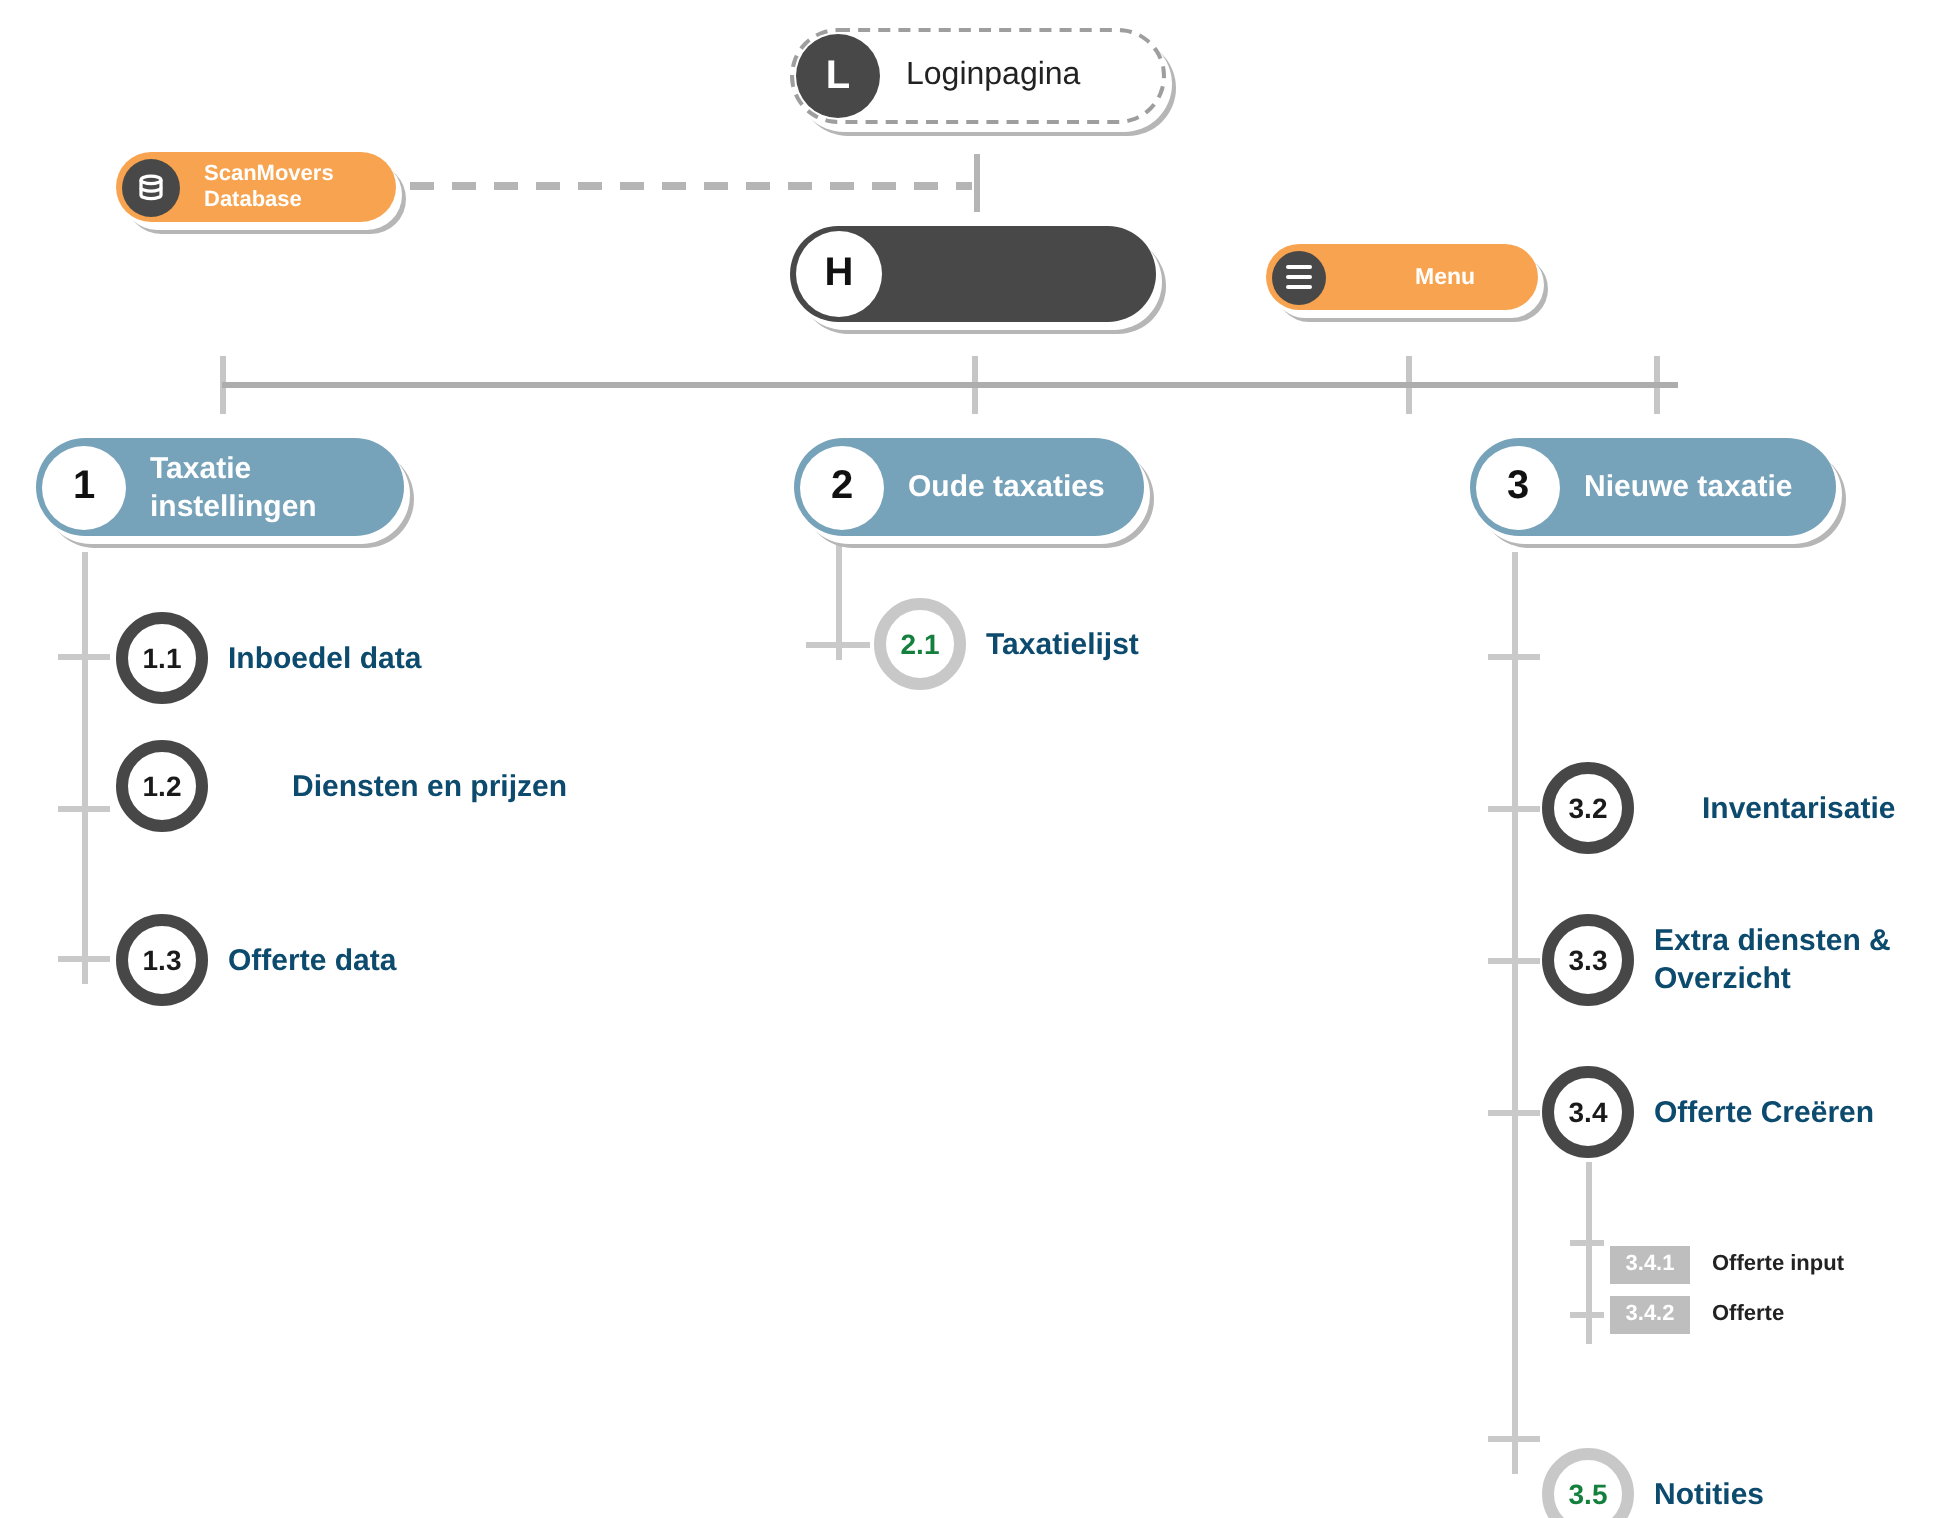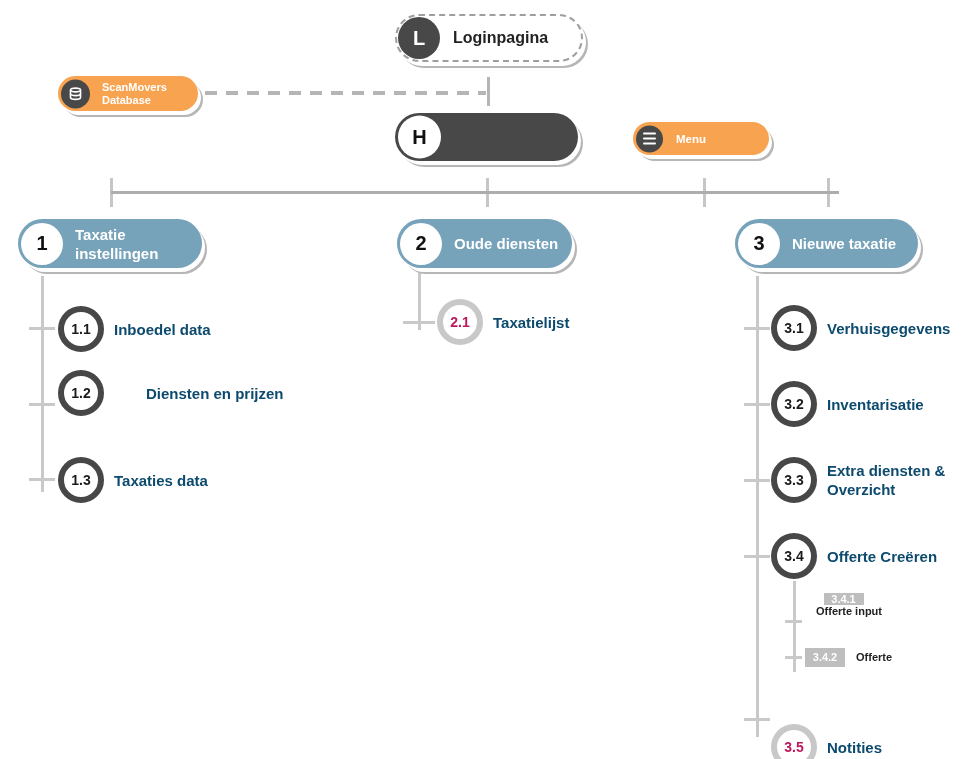--- a/index.html
+++ b/index.html
@@ -19,31 +19,31 @@
   
   .pill{position:absolute;display:flex;align-items:center;
         box-shadow:3px 4px 0 0 #ffffff,5px 6px 0 0 #b6b6b6;}
   .badge{position:absolute;left:3px;top:50%;transform:translateY(-50%);
          border-radius:50%;display:flex;align-items:center;justify-content:center;
          font-weight:bold;}
 
   #login-pill{left:395px;top:14px;width:184px;height:44px;border-radius:24px;
               background:#fff;border:2px dashed #9e9e9e;}
   #login-badge{width:42px;height:42px;background:var(--dark);color:#fff;font-size:20px;left:1px;}
-  #login-label{margin-left:56px;font-size:16px;font-weight:bold;color:#222;}
+  #login-label{margin-left:56px;font-size:16px;font-weight:normal;color:#222;}
 
   #db-pill{left:58px;top:76px;width:140px;height:35px;border-radius:18px;background:var(--orange);}
   #db-badge{width:29px;height:29px;background:var(--dark);}
   #db-label{margin-left:44px;font-size:11px;font-weight:bold;color:#fff;line-height:13px;width:92px;}
 
   #home-pill{left:395px;top:113px;width:183px;height:48px;border-radius:25px;background:var(--dark);}
   #home-badge{width:43px;height:43px;background:#fff;color:#111;font-size:20px;}
   #home-label{margin-left:57px;font-size:15px;font-weight:bold;color:#fff;line-height:19px;width:110px;}
 
-  #menu-pill{left:633px;top:122px;width:136px;height:33px;border-radius:17px;background:var(--orange);}
+  #menu-pill{left:633px;top:122px;width:136px;height:33px;border-radius:17px;background:var(--orange);justify-content:center;}
   #menu-badge{width:27px;height:27px;background:var(--dark);flex-direction:column;gap:2.5px;}
   #menu-label{margin-left:43px;font-size:11.5px;font-weight:bold;color:#fff;}
   .bar{width:13px;height:2.5px;background:#fff;border-radius:1px;}
 
   .branch-pill{top:219px;height:49px;border-radius:25px;background:var(--blue);}
   #b1-pill{left:18px;width:184px;}
   #b2-pill{left:397px;width:175px;}
   #b3-pill{left:735px;width:183px;}
   .branch-badge{width:42px;height:42px;background:#fff;color:#111;font-size:20px;}
   .branch-label{margin-left:57px;font-size:15px;font-weight:bold;color:#fff;line-height:19px;}
@@ -71,32 +71,32 @@
   .t-b3{left:744px;width:26px;}
   #t-31{top:327px;} #t-32{top:403px;} #t-33{top:479px;} #t-34{top:555px;} #t-35{top:718px;}
   .t-sub{left:785px;width:17px;}
   #t-341{top:620px;} #t-342{top:656px;}
 
   
   .item{position:absolute;display:flex;align-items:center;height:46px;}
   .item-circle{width:34px;height:34px;border:6px solid #474747;border-radius:50%;background:#fff;
                display:flex;align-items:center;justify-content:center;
                font-size:14px;font-weight:bold;color:#1a1a1a;flex:0 0 auto;}
-  .item.inactive .item-circle{border-color:var(--inactive);color:#be185d;}
+  .item.inactive .item-circle{border-color:var(--inactive);color:#15803d;}
   .item-label{margin-left:10px;font-size:15px;font-weight:bold;color:#0c4a6e;line-height:19px;}
 
   #item-11{left:58px;top:306px;} #item-12{left:58px;top:370px;gap:32px;} #item-13{left:58px;top:457px;}
   #item-21{left:437px;top:299px;}
-  #item-31{left:771px;top:305px;} #item-32{left:771px;top:381px;}
+  #item-31{left:771px;top:305px;} #item-32{left:771px;top:381px;gap:24px;}
   #item-33{left:771px;top:457px;} #item-34{left:771px;top:533px;}
   #item-35{left:771px;top:724px;}
   #item-33 .item-label{width:152px;}
 
   .subitem{position:absolute;left:805px;display:flex;align-items:center;height:20px;}
-  #subitem-341{top:593px;flex-direction:column;} #subitem-342{top:647px;}
+  #subitem-341{top:622px;} #subitem-342{top:647px;}
   .subitem-box{width:40px;height:19px;background:var(--boxgray);color:#fff;
                font-size:11px;font-weight:bold;display:flex;align-items:center;justify-content:center;}
   .subitem-label{margin-left:11px;font-size:11px;font-weight:bold;color:#222;}
 
   .db-svg{display:block;}
 </style>
 </head>
 <body>
 
 <div class="canvas">
@@ -156,49 +156,45 @@
     </div>
     <div id="menu-label">Menu</div>
   </div>
 
   <div class="pill branch-pill" id="b1-pill">
     <div class="badge branch-badge">1</div>
     <div class="branch-label" id="b1-label">Taxatie instellingen</div>
   </div>
   <div class="pill branch-pill" id="b2-pill">
     <div class="badge branch-badge">2</div>
-    <div class="branch-label" id="b2-label">Oude diensten</div>
+    <div class="branch-label" id="b2-label">Oude taxaties</div>
   </div>
   <div class="pill branch-pill" id="b3-pill">
     <div class="badge branch-badge">3</div>
     <div class="branch-label" id="b3-label">Nieuwe taxatie</div>
   </div>
 
   <div class="item" id="item-11">
     <div class="item-circle">1.1</div>
     <div class="item-label">Inboedel data</div>
   </div>
   <div class="item" id="item-12">
     <div class="item-circle">1.2</div>
     <div class="item-label">Diensten en prijzen</div>
   </div>
   <div class="item" id="item-13">
     <div class="item-circle">1.3</div>
-    <div class="item-label">Taxaties data</div>
+    <div class="item-label">Offerte data</div>
   </div>
 
   <div class="item inactive" id="item-21">
     <div class="item-circle">2.1</div>
     <div class="item-label">Taxatielijst</div>
   </div>
 
-  <div class="item" id="item-31">
-    <div class="item-circle">3.1</div>
-    <div class="item-label">Verhuisgegevens</div>
-  </div>
   <div class="item" id="item-32">
     <div class="item-circle">3.2</div>
     <div class="item-label">Inventarisatie</div>
   </div>
   <div class="item" id="item-33">
     <div class="item-circle">3.3</div>
     <div class="item-label">Extra diensten &amp; Overzicht</div>
   </div>
   <div class="item" id="item-34">
     <div class="item-circle">3.4</div>

